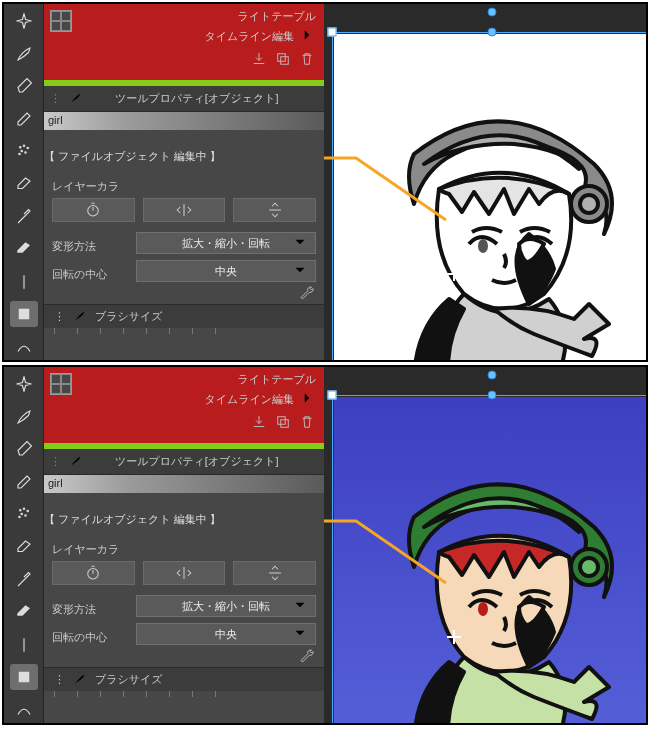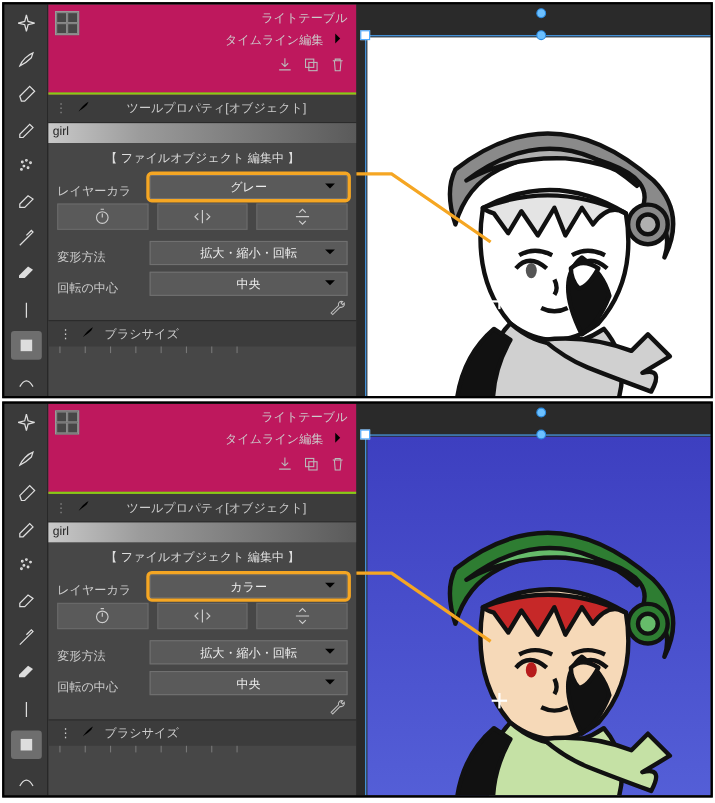--- a/index.html
+++ b/index.html
@@ -49,22 +49,22 @@
   .props {
     width: 280px;
     background: #474747;
     color: #ccc;
     display: flex;
     flex-direction: column;
     position: relative;
   }
   .props-top {
     height: 82px;
-    border-bottom: 2px solid #84cc16;
-    background:#be185d;
+    border-bottom: 6px solid #84cc16;
+    background:#b91c1c;
     position:relative;
   }
   .right-menu {
     position:absolute; right:6px; top:2px; text-align:right; font-size:11px;
     color:#ccc;
   }
   .right-menu .line { display:flex; align-items:center; justify-content:flex-end; gap:4px; height:20px; padding:0 2px;}
   .iconrow { display:flex; gap:6px; justify-content:flex-end; padding:4px 2px 0 0; }
   .mini-icon { width:18px;height:18px; display:flex;align-items:center;justify-content:center; color:#bbb; cursor:pointer;}
   .mini-icon svg { stroke:#bbb; fill:none; stroke-width:1.3; }
@@ -80,21 +80,21 @@
     padding-left:6px; gap:6px;
   }
   .tab-header .slash { color:#888; }
   .tab-title { font-size:11px; color:#ccc;margin-left:24px; }
   .grad-strip {
     height:18px;
     background: linear-gradient(90deg,#c9c9c9 0%, #9b9b9b 30%, #5a5a5a 100%);
     color:#222; font-size:11px; padding:2px 4px;
   }
   .edit-banner {
-    text-align:center; font-size:11px; color:#ddd; padding:6px 0 2px;
+    font-size:11px; color:#ddd; padding:19px 0 2px;
   }
   .prop-row {
     display:flex; align-items:flex-end; height:28px;
     padding:0 8px; gap:6px;
   }
   .prop-label { width:78px; font-size:11px; color:#ccc; overflow:hidden; white-space:nowrap; }
   .dropdown {
     flex:1; height:22px; background:#5a5a5a;
     display:flex; align-items:center; justify-content:center;
     position:relative; font-size:11px; color:#eee;
@@ -271,26 +271,20 @@
       </div>
 
       <div class="grad-strip">
         <span>girl</span>
       </div>
 
       <div class="edit-banner">【 ファイルオブジェクト 編集中 】</div>
 
       <div class="prop-row">
         <div class="prop-label">レイヤーカラ</div>
-        <div class="dropdown highlighted">
-          <span>グレー</span>
-          <span class="chev"><svg viewBox="0 0 24 24" width="18" height="18">
-                <path d="M6 9 L12 15 L18 9"></path>
-              </svg></span>
-        </div>
       </div>
 
       <div class="btn-trio">
         <div class="mode-btn">
             <svg viewBox="0 0 24 24" width="18" height="18">
               <circle cx="12" cy="13" r="7"></circle>
               <path d="M12 13 L12 8 M10 3 H14"></path>
             </svg>
           </div>
         <div class="mode-btn">
@@ -503,26 +497,20 @@
       </div>
 
       <div class="grad-strip">
         <span>girl</span>
       </div>
 
       <div class="edit-banner">【 ファイルオブジェクト 編集中 】</div>
 
       <div class="prop-row">
         <div class="prop-label">レイヤーカラ</div>
-        <div class="dropdown highlighted">
-          <span>カラー</span>
-          <span class="chev"><svg viewBox="0 0 24 24" width="18" height="18">
-                <path d="M6 9 L12 15 L18 9"></path>
-              </svg></span>
-        </div>
       </div>
 
       <div class="btn-trio">
         <div class="mode-btn">
             <svg viewBox="0 0 24 24" width="18" height="18">
               <circle cx="12" cy="13" r="7"></circle>
               <path d="M12 13 L12 8 M10 3 H14"></path>
             </svg>
           </div>
         <div class="mode-btn">

